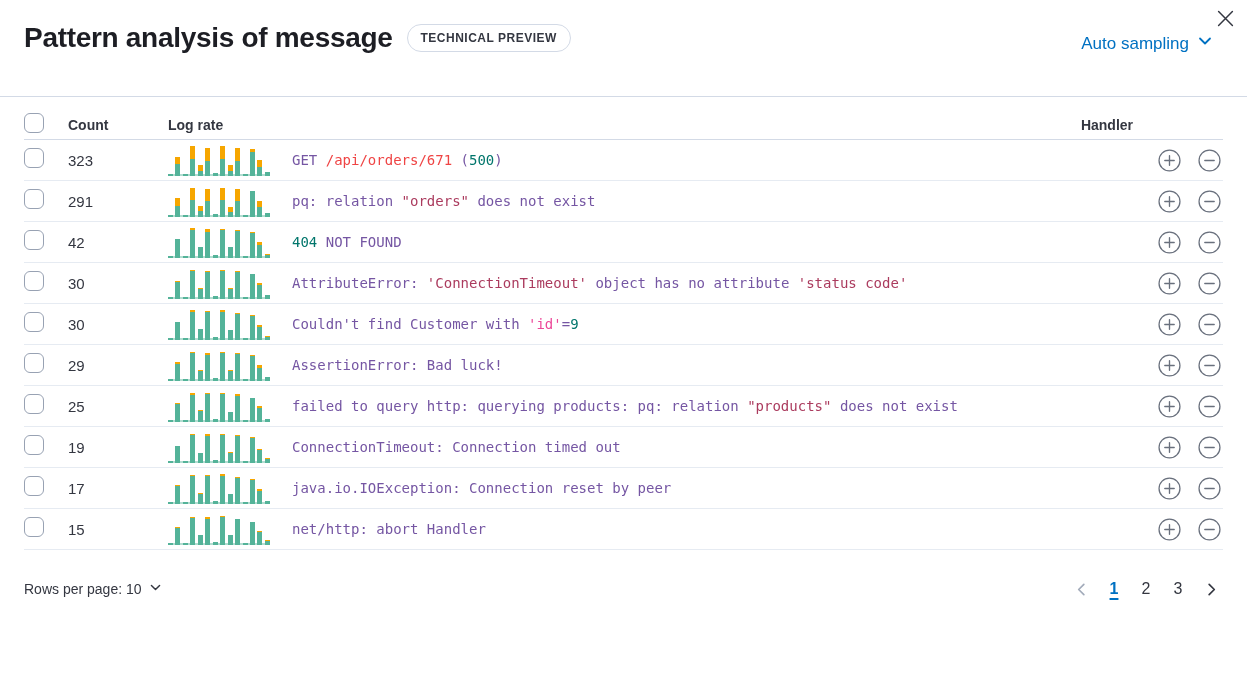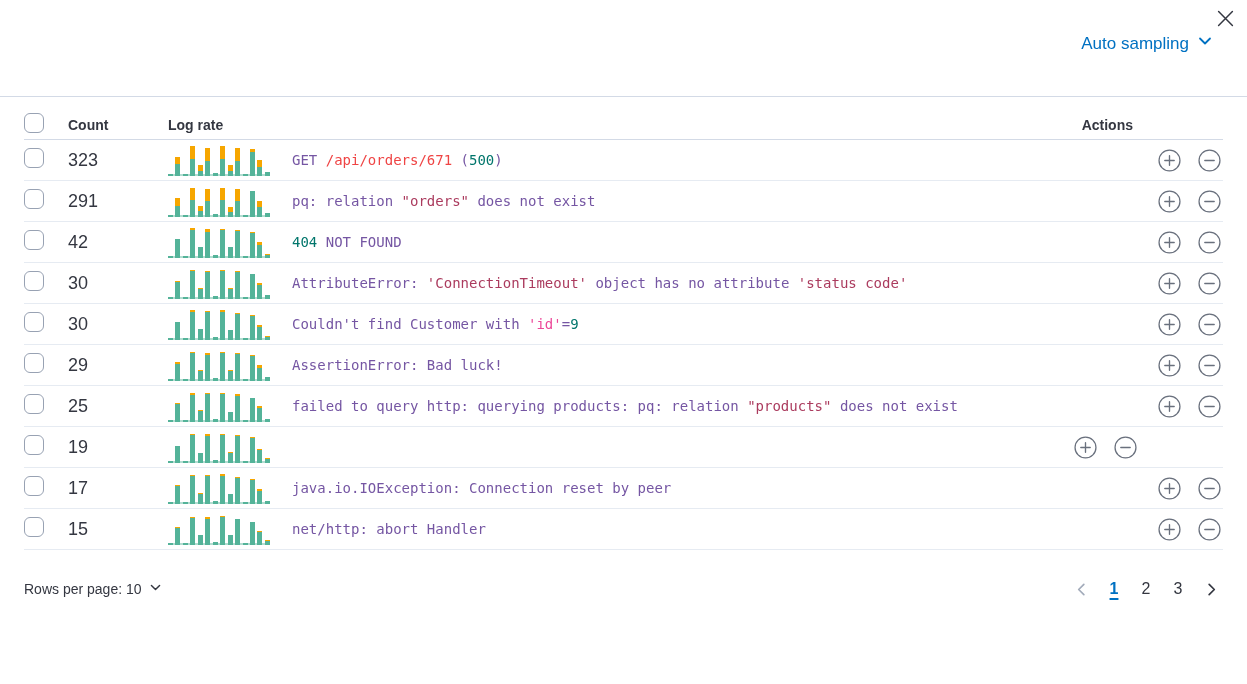--- a/index.html
+++ b/index.html
@@ -24,21 +24,21 @@
 
   .grid-row { display:grid; grid-template-columns:44px 100px 124px 1fr 84px; align-items:center; }
   .thead { margin-top:13px; height:30px; border-bottom:1px solid #D3DAE6; }
   .th { font-size:14px; font-weight:700; color:#343741; }
   .th-actions { text-align:right; padding-right:6px; }
   .row { height:41px; border-bottom:1px solid #E6EBF2; }
 
   .checkbox { display:inline-block; width:20px; height:20px; border:1px solid #98A2B3; border-radius:6px;
     background:#fff; cursor:pointer; }
 
-  .count-cell { font-size:18px; color:#343741; }
+  .count-cell { font-size:15px; color:#343741; }
 
   .spark { position:relative; width:102px; height:32px; display:flex; align-items:flex-end;
     justify-content:space-between; }
   .spark .baseline { position:absolute; left:0; right:0; bottom:0; height:2px; opacity:.45; }
   .bar { width:5px; display:flex; flex-direction:column; justify-content:flex-end; }
   .bar div { width:100%; }
 
   .example-cell { font-family:"DejaVu Sans Mono", monospace; font-size:14px; white-space:nowrap; overflow:hidden; }
 
   .actions-cell { display:flex; justify-content:flex-end; gap:17px; padding-right:2px; }
@@ -56,20 +56,24 @@
     text-decoration-thickness:2px; }
   .nav-btn { background:none; border:none; cursor:pointer; width:24px; height:24px;
     display:flex; align-items:center; justify-content:center; }
 </style>
 </head>
 <body>
 
 <div class="flyout">
 
   <div class="flyout-header">
+    <div class="title-row">
+      <h1 class="page-title">Pattern analysis of message</h1>
+      <span class="tech-badge">TECHNICAL PREVIEW</span>
+    </div>
     <button class="sampling">
       <span>Auto sampling</span>
       <span>
         <svg width="16" height="16" viewBox="0 0 16 16">
             <path d="M3 5.5 8 10.5 13 5.5" fill="none" stroke="#0071C2" stroke-width="1.8" stroke-linecap="round" stroke-linejoin="round"></path>
           </svg>
       </span>
     </button>
     <button class="close-btn" aria-label="Close">
       <svg width="17" height="17" viewBox="0 0 16 16">
@@ -77,21 +81,21 @@
         </svg>
     </button>
   </div>
 
   <div class="body">
 
     <div class="grid-row thead">
       <div><span class="checkbox"></span></div>
       <div class="th">Count</div>
       <div class="th">Log rate</div>
-      <div class="th th-actions">Actions</div>
+      <div class="th th-actions">Handler</div>
     </div>
 
     <div id="rows-container">
         <div class="grid-row row">
           <div><span class="checkbox"></span></div>
           <div class="count-cell">323</div>
           <div>
             <div class="spark">
               <div class="bar">
                 <div style="height: 2px; background: rgb(84, 179, 153);"></div>
@@ -656,20 +660,21 @@
                 <div style="height: 1px; background: rgb(246, 166, 0);"></div>
                 <div style="height: 13px; background: rgb(84, 179, 153);"></div>
               </div>
               <div class="bar">
                 <div style="height: 1px; background: rgb(246, 166, 0);"></div>
                 <div style="height: 4px; background: rgb(84, 179, 153);"></div>
               </div>
               <div class="baseline" style="background: rgb(84, 179, 153);"></div>
             </div>
           </div>
+          <div class="example-cell"><span style="color: rgb(117, 86, 163);">ConnectionTimeout: Connection timed out</span></div>
           <div class="actions-cell">
             <button class="icon-btn" aria-label="Filter for pattern">
               <svg width="23" height="23" viewBox="0 0 22 22">
                 <circle cx="11" cy="11" r="10" fill="none" stroke="#69707D" stroke-width="1.2"></circle>
                 <path d="M11 6.5v9 M6.5 11h9" stroke="#69707D" stroke-width="1.3" stroke-linecap="round"></path>
               </svg>
             </button>
             <button class="icon-btn" aria-label="Filter out pattern">
               <svg width="23" height="23" viewBox="0 0 22 22">
                 <circle cx="11" cy="11" r="10" fill="none" stroke="#69707D" stroke-width="1.2"></circle>

